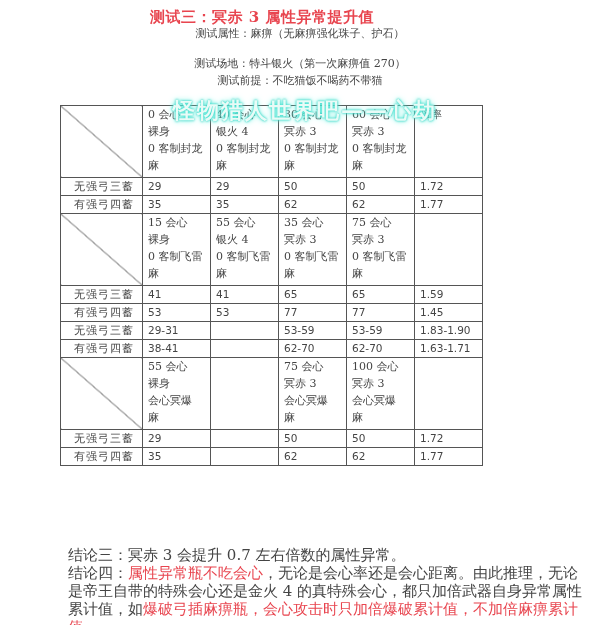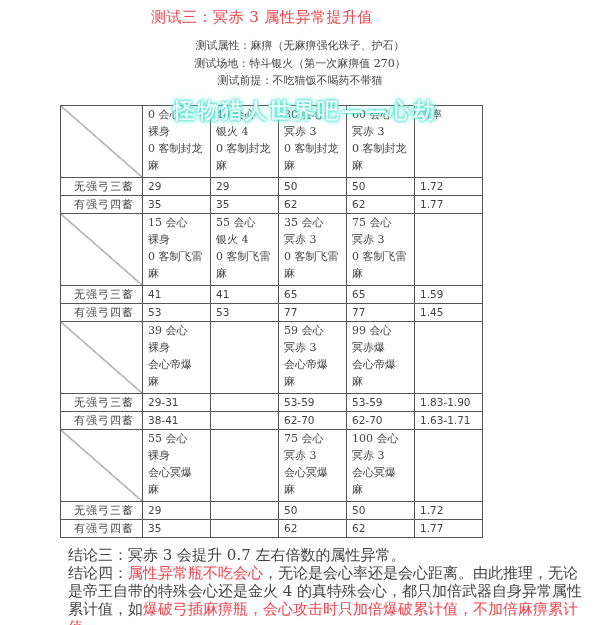--- a/index.html
+++ b/index.html
@@ -1,21 +1,21 @@
 <!DOCTYPE html>
 <html><head>
 <meta charset="utf-8">
 <style>
   html, body { margin:0; padding:0; background:#ffffff; }
   body { width:600px; height:625px; position:relative; overflow:hidden;
          font-family:"DejaVu Serif","Liberation Serif",serif; color:#3a3a3a; }
   .title { position:absolute; left:0; width:524px; top:8px; text-align:center;
-           font-size:15px; color:#e8454f; letter-spacing:0.5px; }
+           font-size:15px; color:#e8454f; letter-spacing:0.5px;font-weight:bold; }
   .meta { position:absolute; left:0; width:600px; text-align:center; font-size:11px; color:#444; }
-  .m1 { top:38px; } .m2 { top:56px; } .m3 { top:73px; }
+  .m1 { top:26px; } .m2 { top:56px; } .m3 { top:73px; }
   .watermark { position:absolute; left:145px; top:80px; width:320px; text-align:center;
                font-family:"DejaVu Sans","Liberation Sans",sans-serif; font-size:22px;
                color:#e9fbf7; letter-spacing:2px; font-weight:bold;
                text-shadow:0 0 3px #3fe0d0, 0 0 6px #6ff0e0, 0 0 2px #2bc9b8;margin-top:16px; }
   table.data { position:absolute; left:60px; top:105px; border-collapse:collapse;
                font-size:11px; color:#444; }
   table.data td { border:1px solid #555; padding:0 0 0 5px; vertical-align:top; line-height:17px; }
   td.hdr { height:71px; }
   td.diag { width:76px; position:relative; padding:0;
             background:linear-gradient(to top right, transparent calc(50% - 0.6px), #333 50%, transparent calc(50% + 0.6px)); }
@@ -122,43 +122,20 @@
         <td class="num">1.59</td>
       </tr>
       <tr class="row">
         <td class="rowlabel">有强弓四蓄</td>
         <td class="num">53</td>
         <td class="num">53</td>
         <td class="num">77</td>
         <td class="num">77</td>
         <td class="num">1.45</td>
       </tr>
-      <tr>
-        <td class="hdr diag"></td>
-        <td class="hdr c">
-          <div>39 会心</div>
-          <div>裸身</div>
-          <div>会心帝爆</div>
-          <div>麻</div>
-        </td>
-        <td class="hdr c"></td>
-        <td class="hdr c">
-          <div>59 会心</div>
-          <div>冥赤 3</div>
-          <div>会心帝爆</div>
-          <div>麻</div>
-        </td>
-        <td class="hdr c">
-          <div>99 会心</div>
-          <div>冥赤爆</div>
-          <div>会心帝爆</div>
-          <div>麻</div>
-        </td>
-        <td class="hdr last"></td>
-      </tr>
       <tr class="row">
         <td class="rowlabel">无强弓三蓄</td>
         <td class="num">29-31</td>
         <td class="num"></td>
         <td class="num">53-59</td>
         <td class="num">53-59</td>
         <td class="num">1.83-1.90</td>
       </tr>
       <tr class="row">
         <td class="rowlabel">有强弓四蓄</td>

